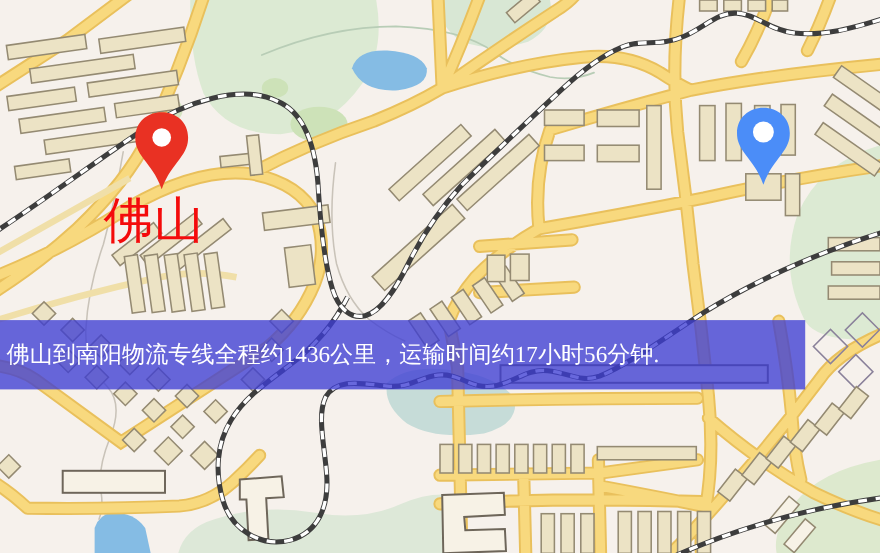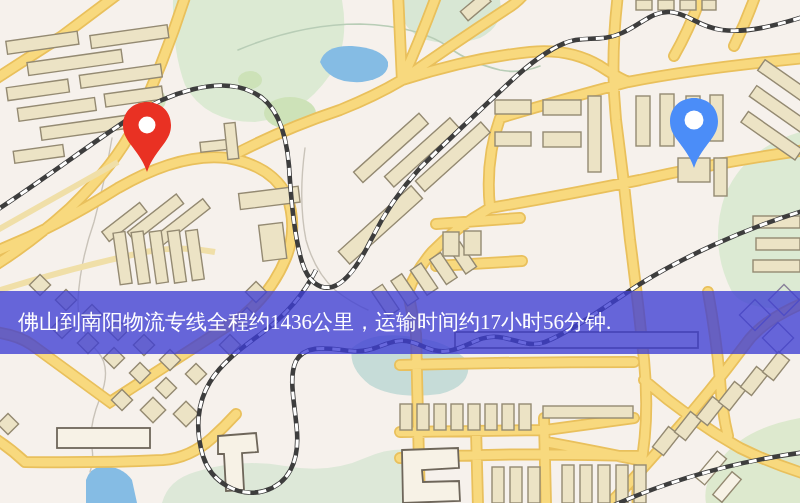--- a/index.html
+++ b/index.html
@@ -1,21 +1,21 @@
 <!DOCTYPE html>
 <html><head>
 <meta charset="utf-8">
 <style>
   html,body{margin:0;padding:0;background:#222;}
   .stage{position:relative;width:800px;height:503px;overflow:hidden;background:#f6f1ec;
          font-family:"Liberation Sans","DejaVu Sans",sans-serif;}
   .stage svg{position:absolute;left:0;top:0;display:block;}
-  .banner{position:absolute;left:0;top:291px;width:800px;height:63px;box-sizing:border-box;
+  .banner{position:absolute;left:0;top:291px;width:732px;height:63px;box-sizing:border-box;
           background:rgba(62,62,212,0.78);color:#ffffff;font-size:21px;line-height:63px;
-          padding-left:18px;white-space:nowrap;overflow:hidden;
+          padding-left:6px;white-space:nowrap;overflow:hidden;
           font-family:"Liberation Serif","DejaVu Serif",serif;}
   .city-label{position:absolute;line-height:1;letter-spacing:1px;font-weight:400;
           font-family:"Liberation Serif","DejaVu Serif",serif;font-size:45px;
           text-shadow:0 0 1px rgba(255,255,255,0.35);}
   .city-label.origin{left:94px;top:178px;color:#f40b0b;}
   .city-label.dest{left:641px;top:174px;color:#2121cf;}
 </style>
 </head>
 <body>
 
@@ -236,13 +236,14 @@
     <g transform="translate(694,168)">
       <path d="M0,0 C-5,-14 -11,-20 -16,-27 C-22,-35 -24,-40 -24,-47 C-24,-61 -13,-70 0,-70 C13,-70 24,-61 24,-47 C24,-40 22,-35 16,-27 C11,-20 5,-14 0,0 Z" fill="#4b8df8"></path>
       <circle cx="0" cy="-48" r="9.5" fill="#ffffff"></circle>
     </g>
   </svg>
 
   <div class="banner">
     <span>佛山到南阳物流专线全程约1436公里，运输时间约17小时56分钟.</span>
   </div>
 
+  <div class="city-label origin">佛山</div>
 </div>
 
 </body></html>

